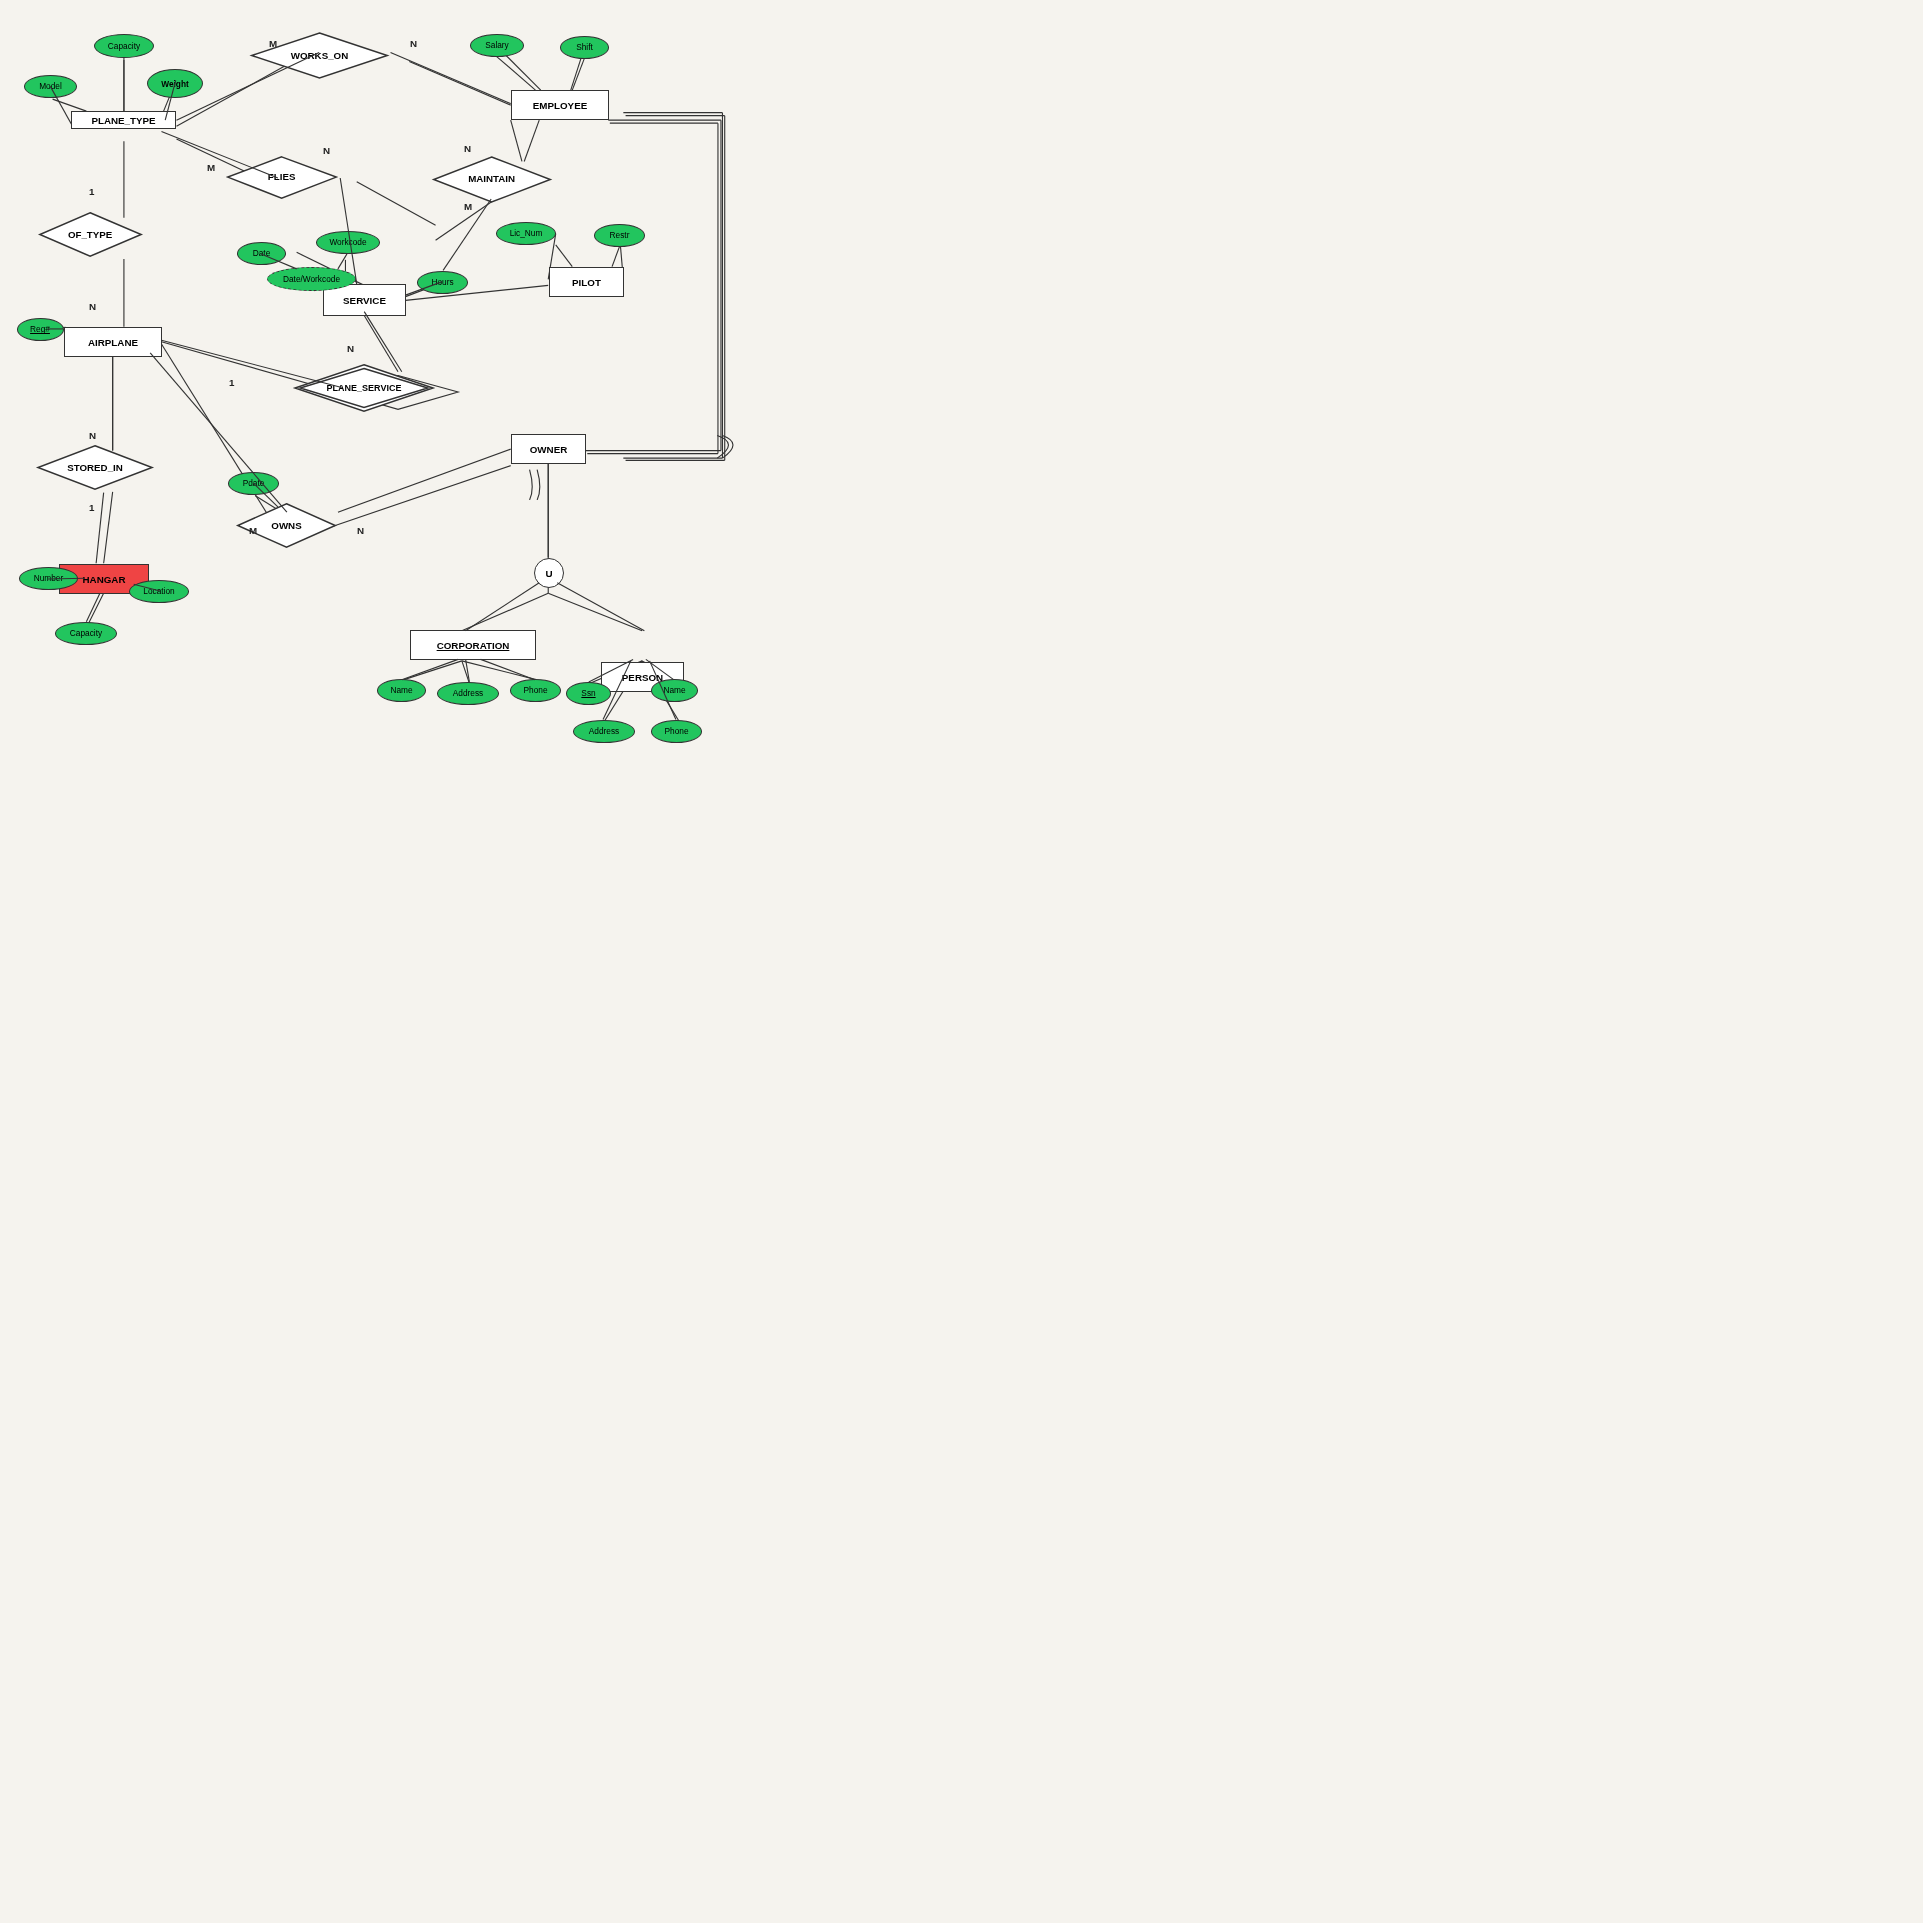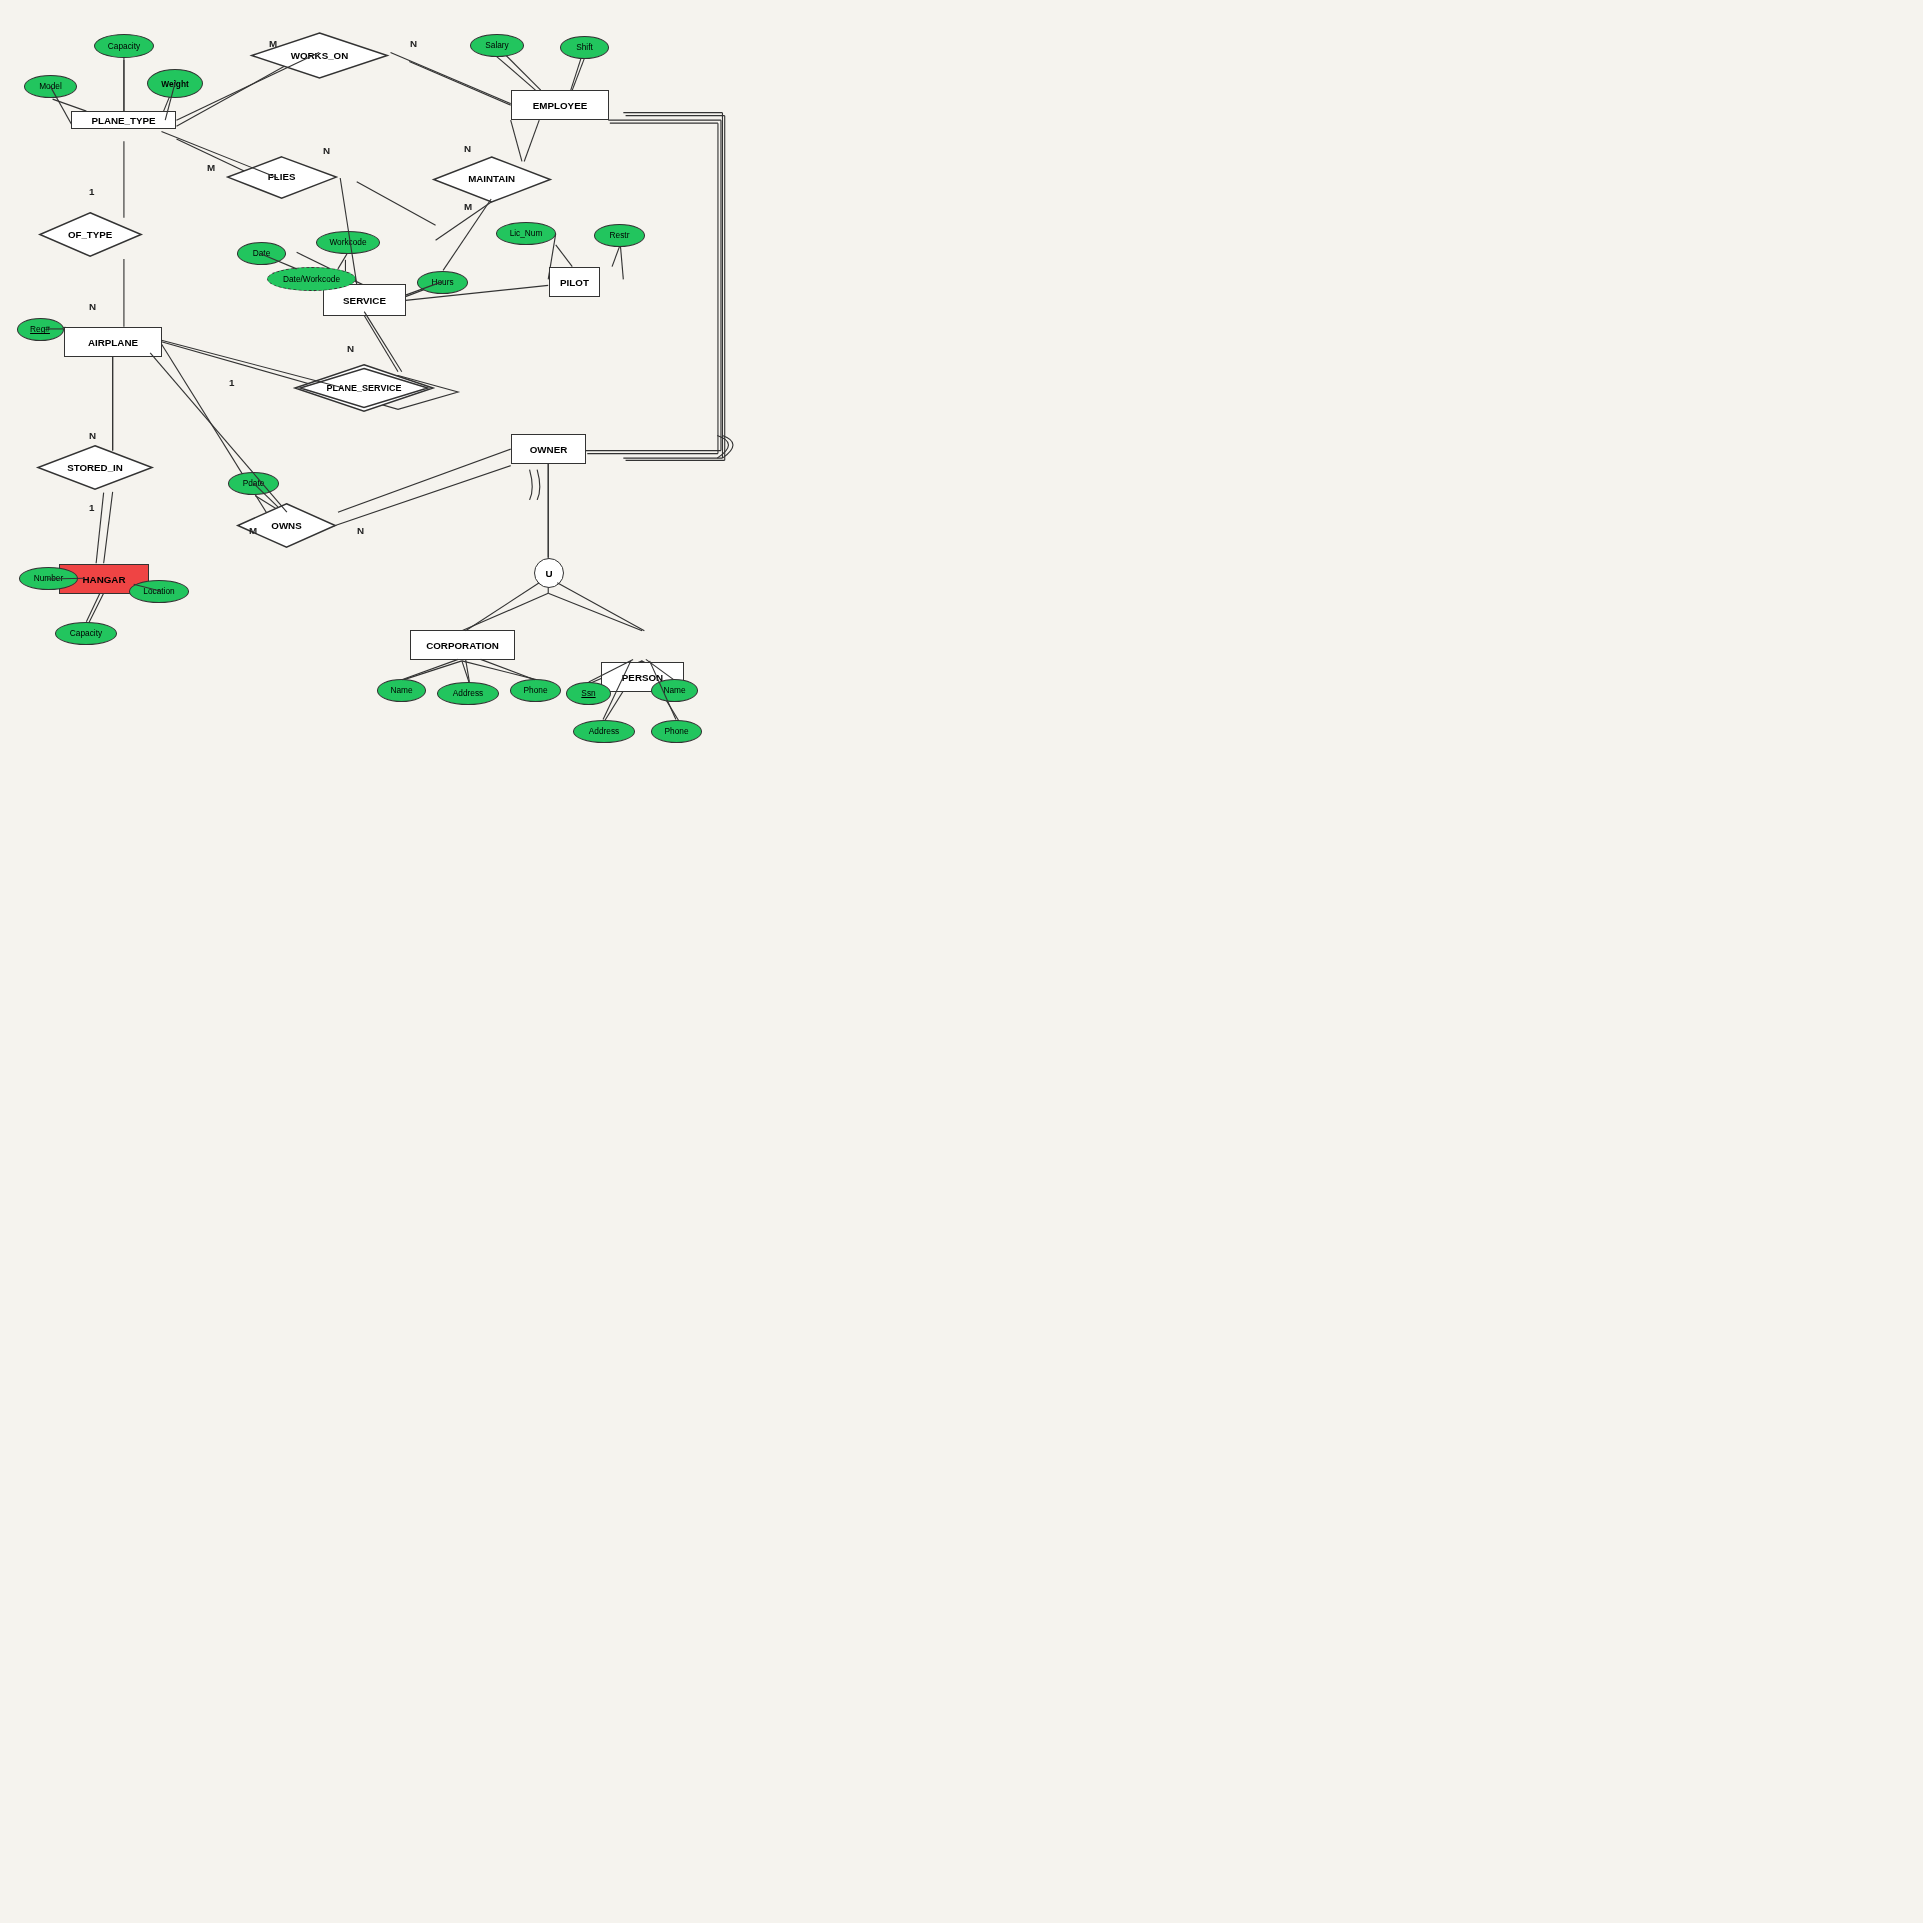--- a/index.html
+++ b/index.html
@@ -158,27 +158,27 @@
   </div>
   <div class="entity shaded" style="left:59px;top:564px;width:90px;height:30px;">
     <span>HANGAR</span>
   </div>
   <div class="entity" style="left:323px;top:284px;width:83px;height:32px;border-width:1.5px;">
     <span>SERVICE</span>
   </div>
   <div class="entity" style="left:511px;top:90px;width:98px;height:30px;align-items:center;">
     <span>EMPLOYEE</span>
   </div>
-  <div class="entity" style="left:549px;top:267px;width:51px;height:30px;">
+  <div class="entity" style="left:549px;top:267px;width:75px;height:30px;">
     <span>PILOT</span>
   </div>
   <div class="entity" style="left:511px;top:434px;width:75px;height:30px;">
     <span>OWNER</span>
   </div>
-  <div class="entity" style="left:410px;top:630px;width:105px;height:30px;">
+  <div class="entity" style="left:410px;top:630px;width:126px;height:30px;text-decoration:underline;">
     <span>CORPORATION</span>
   </div>
   <div class="entity" style="left:601px;top:662px;width:83px;height:30px;text-align:center;">
     <span>PERSON</span>
   </div>
 
   <svg style="position:absolute;left:248px;top:28.6px;width:143px;height:53px;overflow:visible;" viewBox="0 0 190 70" width="143" height="53">
     <polygon points="95,5 185,35 95,65 5,35" fill="white" stroke="#333" stroke-width="2"></polygon>
     <text x="95" y="39" text-anchor="middle" font-size="13" font-weight="bold" font-family="Arial">WORKS_ON</text>
   </svg>

